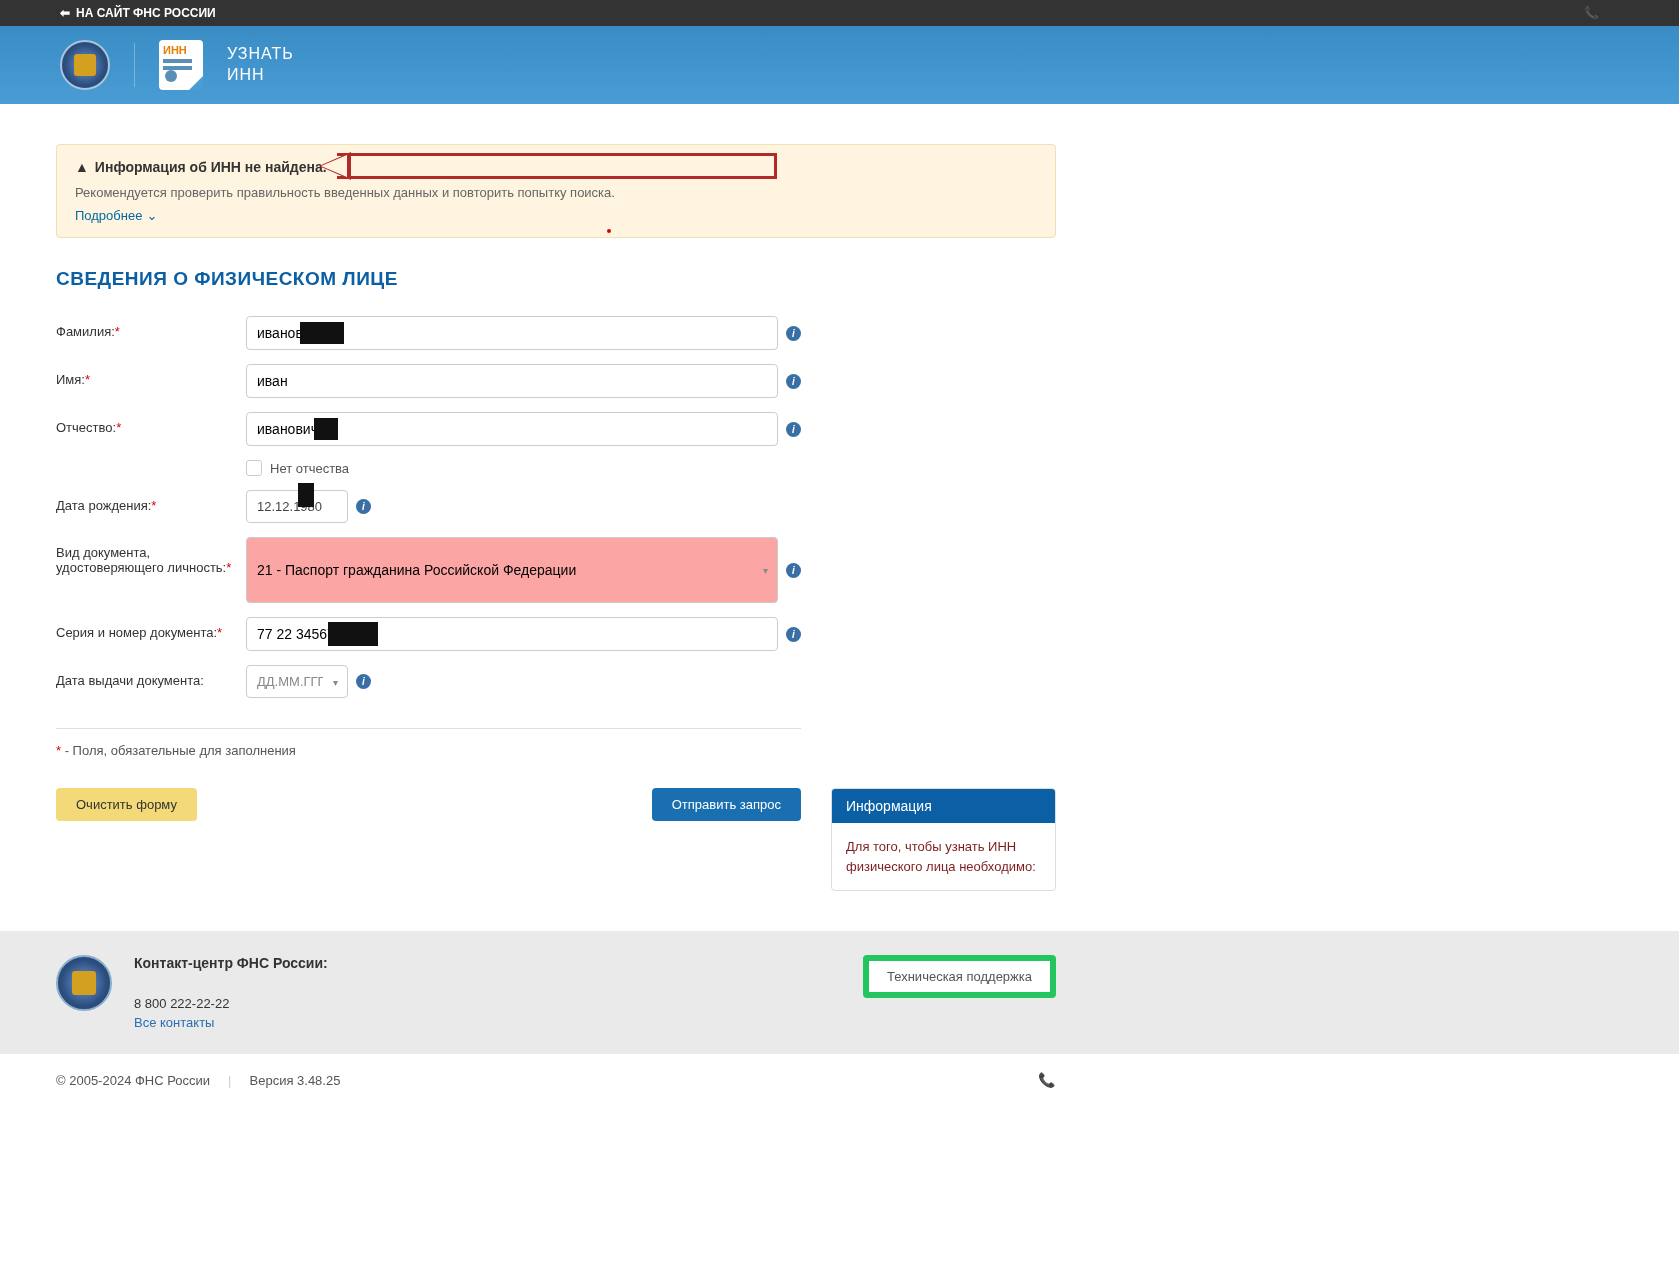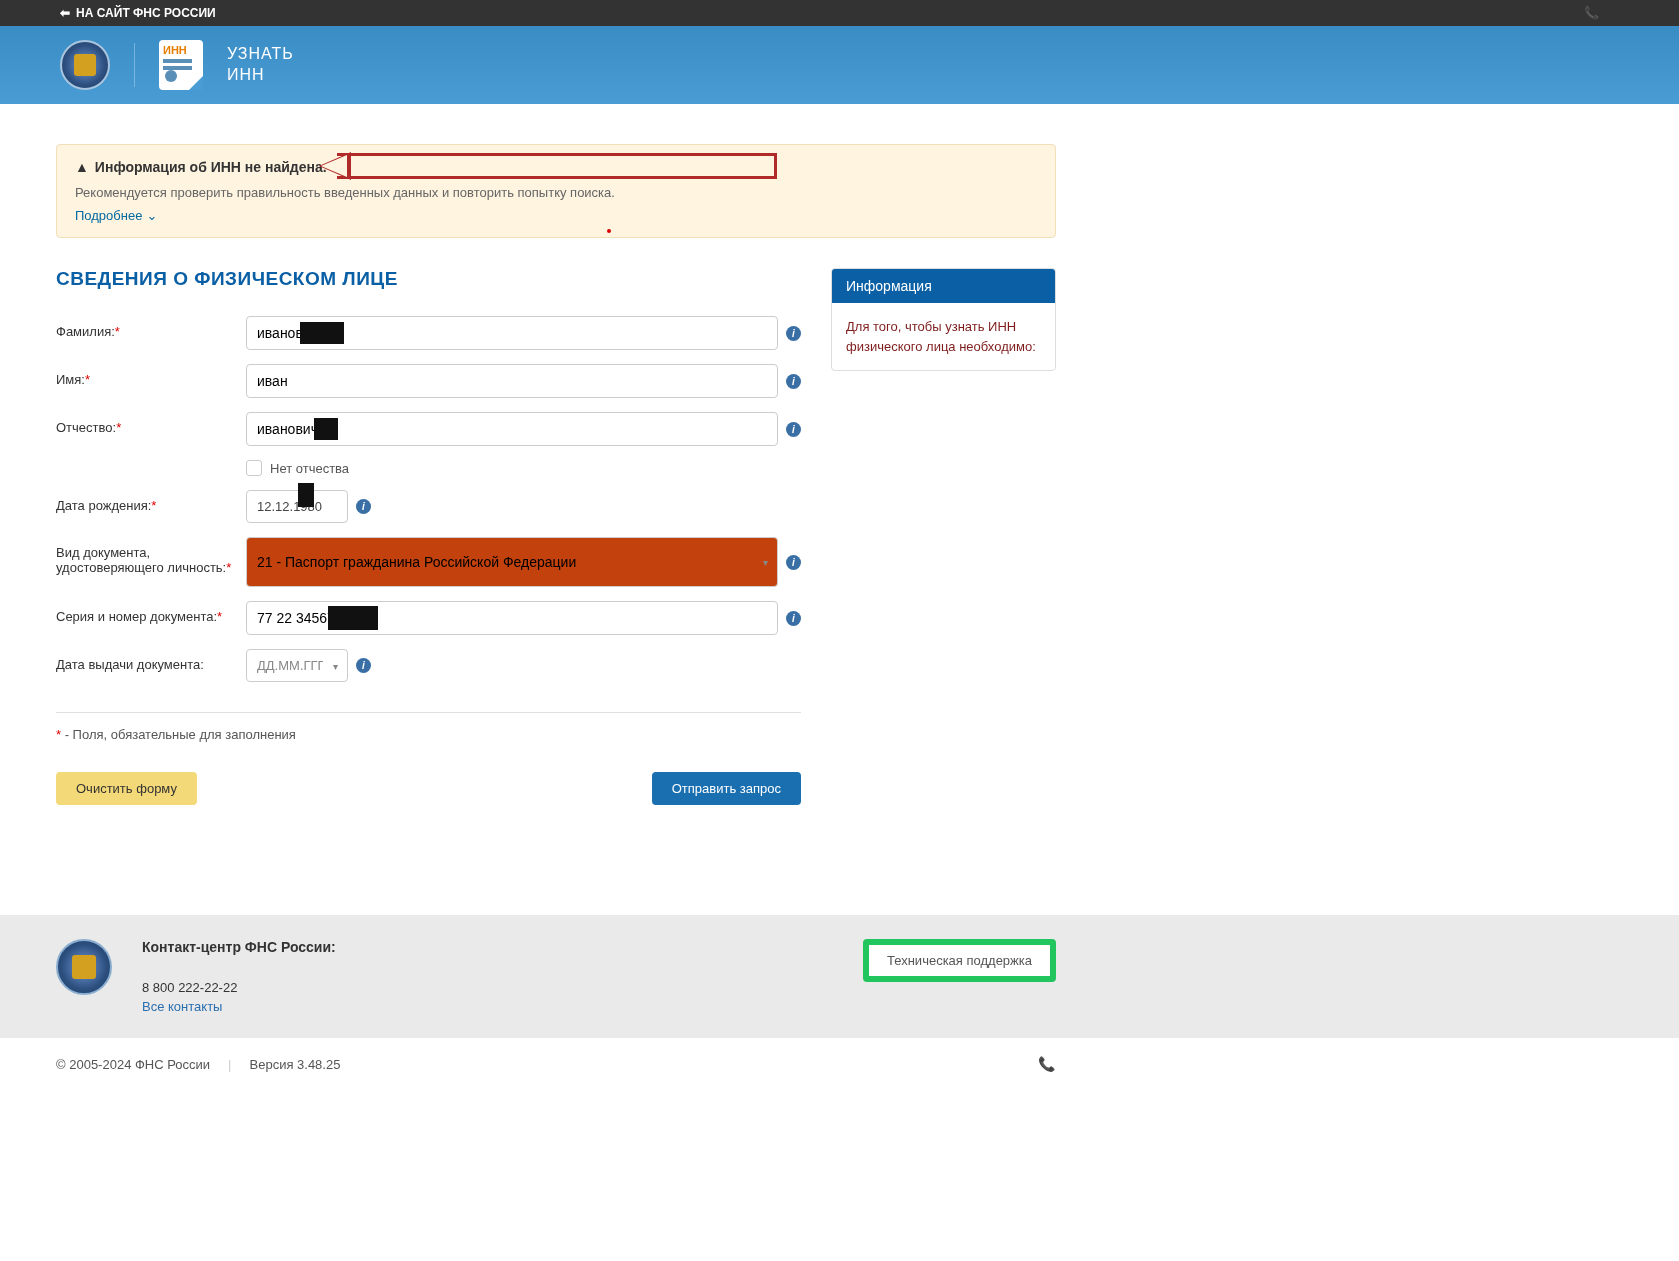--- a/index.html
+++ b/index.html
@@ -27,32 +27,32 @@
 .alert-recommend { font-size: 13px; color: #666; margin-top: 10px; }
 .alert-link { color: #0369a1; font-size: 13px; margin-top: 8px; display: inline-flex; align-items: center; gap: 4px; cursor: pointer; }
 
 .arrow-annotation { position: absolute; left: 280px; top: 8px; pointer-events: none; }
 .arrow-body { width: 440px; height: 26px; border: 3px solid #b12a2a; border-left: none; position: relative; }
 .arrow-body::before { content: ''; position: absolute; left: -32px; top: 50%; transform: translateY(-50%); border: 14px solid transparent; border-right: 32px solid #b12a2a; }
 .arrow-body::after { content: ''; position: absolute; left: -27px; top: 50%; transform: translateY(-50%); border: 11px solid transparent; border-right: 26px solid #fef4e0; }
 
 .red-dot { width: 4px; height: 4px; background: #d00; border-radius: 50%; position: absolute; left: 550px; top: 84px; }
 
-.content-row { display: flex; gap: 30px; align-items: flex-start; }
+.content-row { display: flex; gap: 30px; align-items: flex-end; }
 .form-col { flex: 1; }
 .info-col { width: 225px; }
 
 .section-title { color: #0a5fa5; font-size: 19px; font-weight: bold; letter-spacing: 0.5px; margin-bottom: 26px; }
 
 .form-row { display: flex; align-items: flex-start; margin-bottom: 14px; }
 .form-label { width: 190px; font-size: 13px; color: #333; padding-top: 8px; }
 .req { color: #d00; }
 .form-field { flex: 1; display: flex; align-items: center; gap: 8px; }
 .text-input { width: 100%; max-width: 540px; padding: 8px 10px; border: 1px solid #ccc; border-radius: 4px; font-size: 14px; font-family: inherit; }
-.select-input { width: 100%; max-width: 540px; padding: 16px 10px; border: 1px solid #ccc; border-radius: 4px; font-size: 14px; font-family: inherit; background: #c2410c; appearance: none; }
+.select-input { width: 100%; max-width: 540px; padding: 24px 10px; border: 1px solid #ccc; border-radius: 4px; font-size: 14px; font-family: inherit; background: #fca5a5; appearance: none; }
 .select-wrap { position: relative; width: 100%; max-width: 540px; }
 .select-wrap::after { content: '▾'; position: absolute; right: 10px; top: 50%; transform: translateY(-50%); color: #888; pointer-events: none; font-size: 10px; }
 .info-icon { width: 15px; height: 15px; background: #3a6fa5; color: #fff; border-radius: 50%; display: inline-flex; align-items: center; justify-content: center; font-size: 10px; font-weight: bold; font-style: italic; cursor: pointer; flex-shrink: 0; }
 .date-wrap { position: relative; display: inline-block; }
 .date-wrap::after { content: '▾'; position: absolute; right: 10px; top: 50%; transform: translateY(-50%); color: #888; pointer-events: none; font-size: 10px; }
 .date-input { width: 102px; padding: 8px 24px 8px 10px; border: 1px solid #ccc; border-radius: 4px; font-size: 13px; color: #444; }
 .date-input::placeholder { color: #888; }
 .checkbox-row { display: flex; align-items: center; gap: 8px; margin-top: 6px; }
 .checkbox { width: 16px; height: 16px; border: 1px solid #ccc; border-radius: 3px; background: #fff; cursor: pointer; }
 .checkbox-label { font-size: 13px; color: #555; }
@@ -72,21 +72,21 @@
 .btn-clear { background: #f3d977; color: #333; }
 .btn-submit { background: #1a6fb0; color: #fff; }
 
 .info-panel { border: 1px solid #ddd; border-radius: 4px; overflow: hidden; }
 .info-panel-header { background: #0a5fa5; color: #fff; padding: 9px 14px; font-size: 14px; }
 .info-panel-body { padding: 14px; font-size: 13px; color: #7f1d1d; line-height: 1.5; }
 .info-panel-body ul { margin: 10px 0 0 18px; }
 .info-panel-body li { margin-bottom: 10px; }
 
 .footer { background: #eaeaea; padding: 24px 0 0; margin-top: 40px; }
-.footer-inner { max-width: 1000px; margin-left: 56px; display: flex; align-items: flex-start; gap: 30px; }
+.footer-inner { max-width: 1000px; margin-left: 56px; display: flex; align-items: flex-start; gap: 22px; }
 .footer-emblem { width: 56px; height: 56px; border-radius: 50%; background: radial-gradient(circle, #4a6fa5 35%, #2d5080 60%, #1a3860 100%); border: 2px solid #8aaed0; position: relative; }
 .footer-emblem::after { content:''; position:absolute; top:50%; left:50%; transform:translate(-50%,-50%); width:24px; height:24px; background:#d4a020; border-radius:3px; }
 .footer-contact { flex: 1; }
 .footer-contact-title { font-weight: bold; font-size: 14px; margin-bottom: 4px; }
 .footer-phone { font-size: 13px; color: #333; margin-bottom: 4px; margin-top: 25px; }
 .footer-link { color: #2a6fb0; font-size: 13px; cursor: pointer; }
 .btn-support { background: #fff; border: 6px solid #22c55e; padding: 8px 18px; border-radius: 4px; font-size: 13px; color: #555; cursor: pointer; }
 .footer-bottom { background: #fff; padding: 18px 0; margin-top: 24px; }
 .footer-bottom-inner { max-width: 1000px; margin-left: 56px; display: flex; justify-content: space-between; align-items: center; font-size: 13px; color: #555; }
 .footer-copy { display: flex; gap: 18px; }

